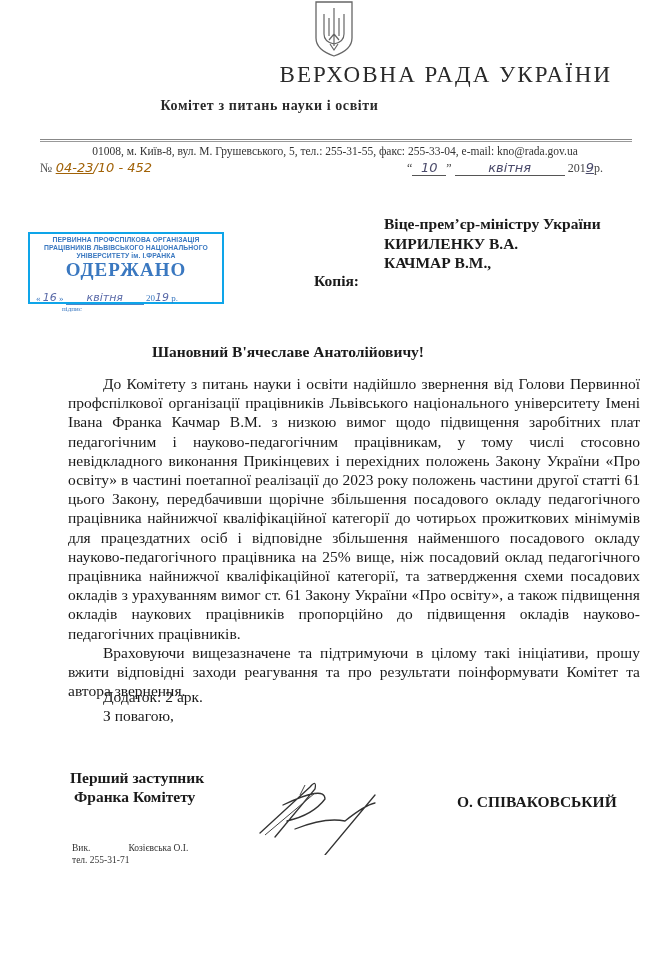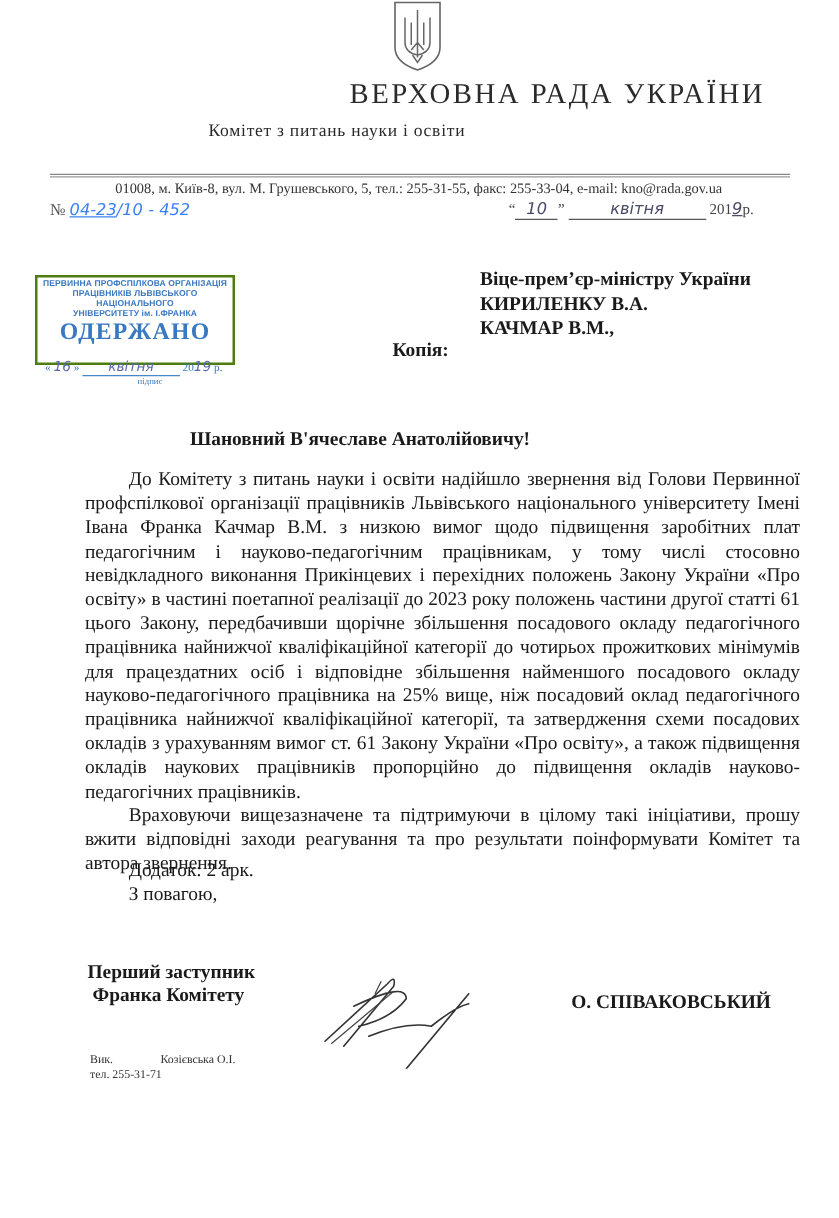--- a/index.html
+++ b/index.html
@@ -4,40 +4,40 @@
 <style>
   * { box-sizing: border-box; margin: 0; padding: 0; }
   html, body { width: 671px; height: 974px; background: #ffffff; overflow: hidden; }
   body { position: relative; font-family: "Liberation Serif", "DejaVu Serif", serif; color: #1a1a1a; }
 
   .abs { position: absolute; }
 
   
   .coat { left: 312px; top: 0px; width: 44px; height: 58px; }
   .org-title { left: 0; width: 612px; top: 62px; text-align: right; font-size: 23px; letter-spacing: 2px; color: #2a2a2a; }
-  .committee { left: 0; width: 539px; top: 98px; text-align: center; font-size: 14px; font-weight: normal; letter-spacing: 0.6px; color: #2a2a2a; }
+  .committee { left: 0; width: 539px; top: 98px; text-align: center; font-size: 14px; font-weight: bold; letter-spacing: 0.6px; color: #2a2a2a; }
   .address { left: 35px; width: 600px; top: 121px; text-align: center; font-size: 11.5px; color: #333; white-space: nowrap; margin-top: 24px; }
   .rule1 { left: 40px; width: 592px; top: 139px; height: 1px; background: #888; }
   .rule2 { left: 40px; width: 592px; top: 141px; height: 1px; background: #999; }
 
   
   .regno { left: 40px; top: 160px; font-size: 13px; color: #555; }
-  .regno .hand { font-family: "DejaVu Sans", sans-serif; font-style: italic; font-size: 13px; color: #3b82f6; }
+  .regno .hand { font-family: "DejaVu Sans", sans-serif; font-style: italic; font-size: 13px; color: #a16207; }
   .regno .u { text-decoration: underline; }
   .datebox { left: 407px; top: 160px; font-size: 12px; color: #444; white-space: nowrap; }
   .datebox .hand { font-family: "DejaVu Sans", sans-serif; font-style: italic; color: #4a4a6a; font-size: 13px; }
   .datebox .line { display: inline-block; border-bottom: 1px solid #555; text-align: center; }
 
   
-  .stamp { left: 28px; top: 220px; width: 160px; height: 72px; border: 2px solid #4d7c0f; color: #3a78c0; text-align: center; padding-top: 2px; }
+  .stamp { left: 28px; top: 232px; width: 196px; height: 72px; border: 2px solid #0ea5e9; color: #3a78c0; text-align: center; padding-top: 2px; }
   .stamp .s-line { font-size: 6.8px; font-weight: bold; font-family: "Liberation Sans", sans-serif; line-height: 8px; letter-spacing: 0.1px; }
   .stamp .s-big { font-size: 19px; font-weight: bold; letter-spacing: 1px; line-height: 20px; }
   .stamp .s-date { font-size: 9px; text-align: left; padding-left: 6px; line-height: 12px; margin-top: 12px; }
   .stamp .s-date .hand { font-family: "DejaVu Sans", sans-serif; font-style: italic; color: #5a6aa8; font-size: 11px; }
-  .stamp .s-sign { font-size: 7px; text-align: center; padding-right: 8px; line-height: 8px; padding-left: 32px; }
+  .stamp .s-sign { font-size: 7px; text-align: left; padding-right: 8px; line-height: 8px; padding-left: 32px; }
 
   
   .kopia { left: 314px; top: 272px; font-size: 15.5px; font-weight: bold; }
   .addressee { left: 384px; top: 214px; font-size: 15.5px; font-weight: bold; line-height: 19.5px; }
 
   
   .salutation { left: 0; width: 576px; top: 343px; text-align: center; font-size: 15.5px; font-weight: bold; }
 
   
   .body-text { left: 68px; width: 572px; top: 374px; font-size: 15.5px; line-height: 19.2px; text-align: justify; }

